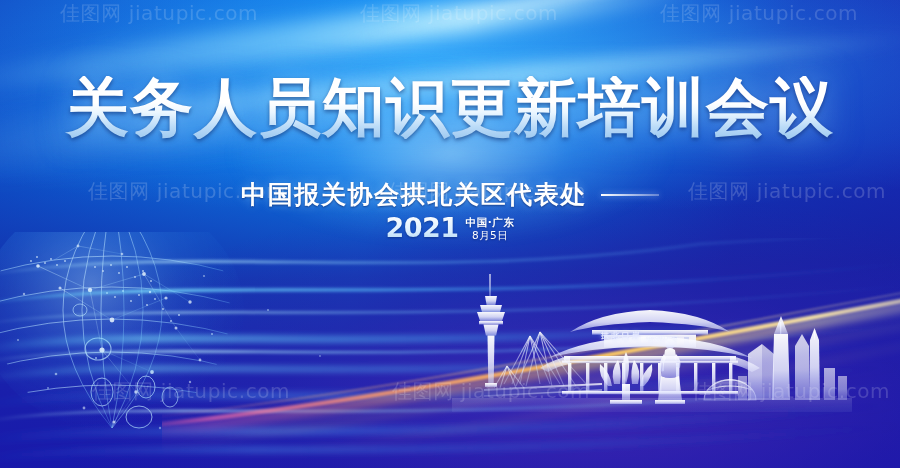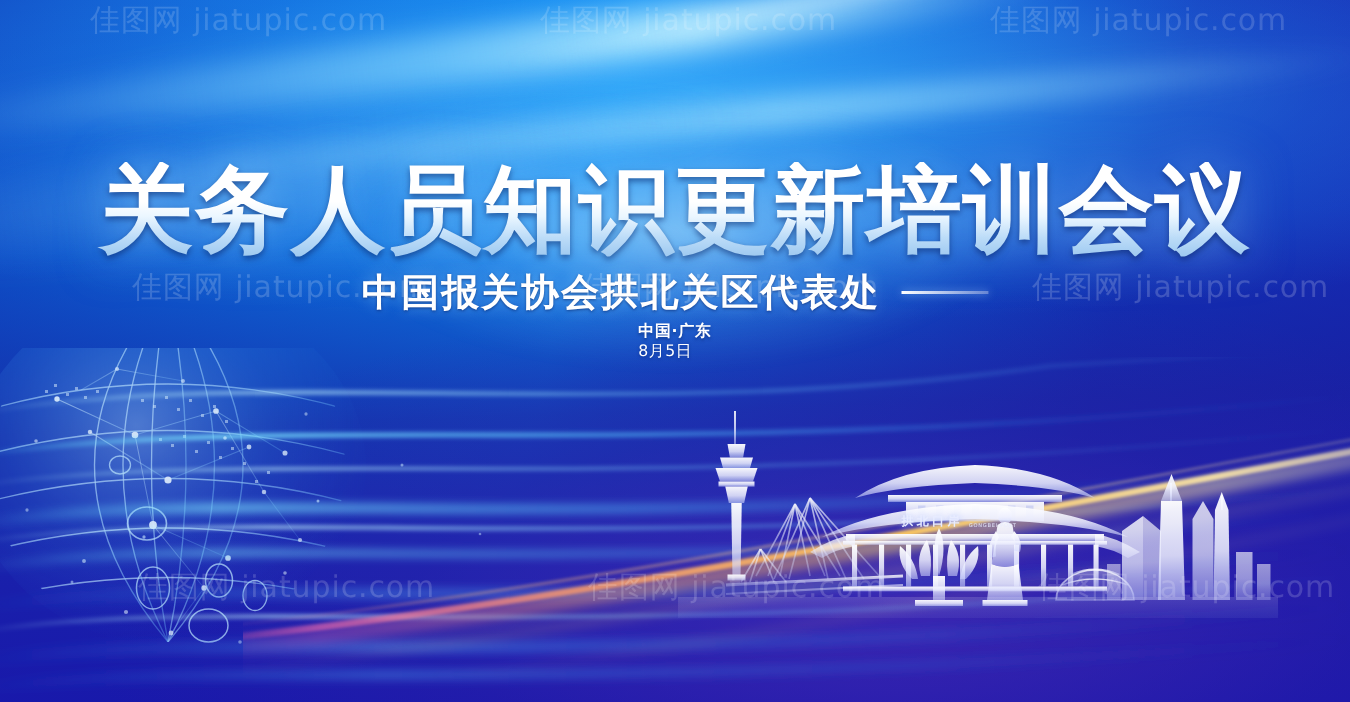--- a/index.html
+++ b/index.html
@@ -68,27 +68,27 @@
   #gold{position:absolute;left:18%;top:56%;width:96%;height:190px;}
   #gold svg{width:100%;height:100%;display:block;}
 
   
   #skyline{position:absolute;left:452px;bottom:56px;width:400px;height:140px;}
   #skyline svg{width:100%;height:100%;display:block;}
   #portlabel{
     position:absolute;left:601px;top:330px;display:flex;align-items:flex-end;gap:4px;
     color:#e8ecff;letter-spacing:2.2px;text-shadow:0 0 4px rgba(180,200,255,.8);
   }
-  #portlabel .cn{font-size:8px;font-weight:700;margin-top:12px;}
+  #portlabel .cn{font-size:8px;font-weight:700;}
   #portlabel .en{font-size:3.4px;letter-spacing:.5px;opacity:.92;padding-bottom:1px;}
 
   
   #content{position:absolute;inset:0;}
   #title{
-    position:absolute;left:0;right:0;top:108px;text-align:center;
+    position:absolute;left:0;right:0;top:76px;text-align:center;
     font-size:63px;font-weight:700;line-height:1;letter-spacing:1px;
     font-family:"DejaVu Sans","Liberation Sans",sans-serif;
     background:linear-gradient(180deg,#ffffff 0%,#ffffff 42%,#eaf6ff 58%,#bcdcf8 80%,#9ec9f0 100%);
     -webkit-background-clip:text;background-clip:text;color:transparent;
     -webkit-text-fill-color:transparent;
     filter:drop-shadow(0 2px 2px rgba(8,30,95,.55)) drop-shadow(0 0 16px rgba(150,215,255,.55));
   }
   #subtitle-row{
     position:absolute;left:0;right:0;top:178px;
     display:flex;align-items:center;justify-content:center;gap:14px;
@@ -105,21 +105,21 @@
   #date-row{
     position:absolute;left:0;right:0;top:214px;
     display:flex;align-items:center;justify-content:center;gap:7px;
   }
   #year{
     font-size:27px;font-weight:700;letter-spacing:-.5px;line-height:1;
     background:linear-gradient(180deg,#ffffff 0%,#dcefff 62%,#b4d8f5 100%);
     -webkit-background-clip:text;background-clip:text;color:transparent;-webkit-text-fill-color:transparent;
     filter:drop-shadow(0 1px 1px rgba(8,30,95,.5));
   }
-  #date-stack{display:flex;flex-direction:column;justify-content:center;gap:2px;padding-top:2px;}
+  #date-stack{display:flex;flex-direction:column;justify-content:center;gap:2px;padding-top:2px;align-items:center;}
   #place{font-size:10.5px;font-weight:700;color:#ffffff;letter-spacing:.6px;line-height:1;
     text-shadow:0 1px 2px rgba(8,30,95,.5);}
   #day{font-size:10.5px;font-weight:400;color:#ffffff;letter-spacing:.4px;line-height:1;
     text-shadow:0 1px 2px rgba(8,30,95,.5);}
 
   
   #wm{position:absolute;inset:0;}
   .wmk{
     position:absolute;white-space:nowrap;color:rgba(255,255,255,.18);
     font-size:20px;letter-spacing:.6px;font-family:"DejaVu Sans","Liberation Sans",sans-serif;
@@ -487,20 +487,21 @@
   <div id="content">
 
     <div id="title">关务人员知识更新培训会议</div>
 
     <div id="subtitle-row">
       <div id="subtitle">中国报关协会拱北关区代表处</div>
       <div id="subtitle-rule"></div>
     </div>
 
     <div id="date-row">
+      <div id="year">2021</div>
       <div id="date-stack">
         <div id="place">中国·广东</div>
         <div id="day">8月5日</div>
       </div>
     </div>
 
   </div>
 
   <div id="wm">
       <div class="wmk" style="left: 60px; top: 0px; font-size: 20px; color: rgba(255, 255, 255, 0.16);">佳图网  jiatupic.com</div>

